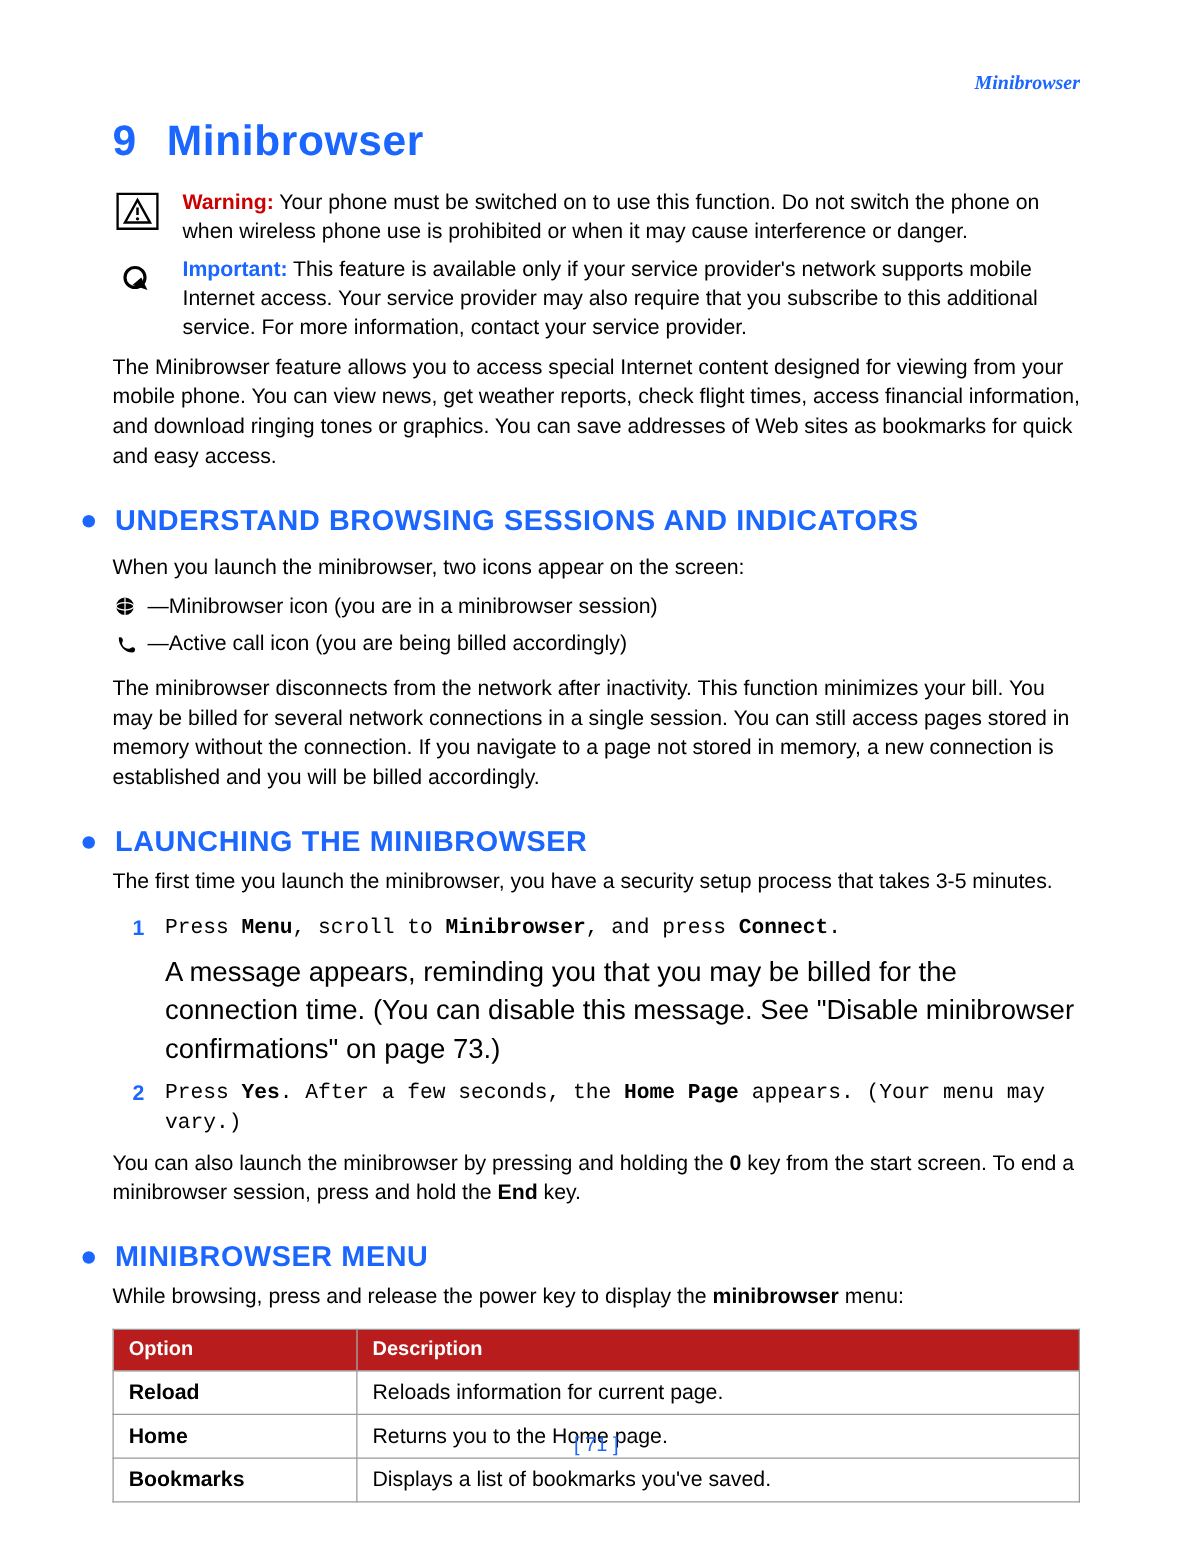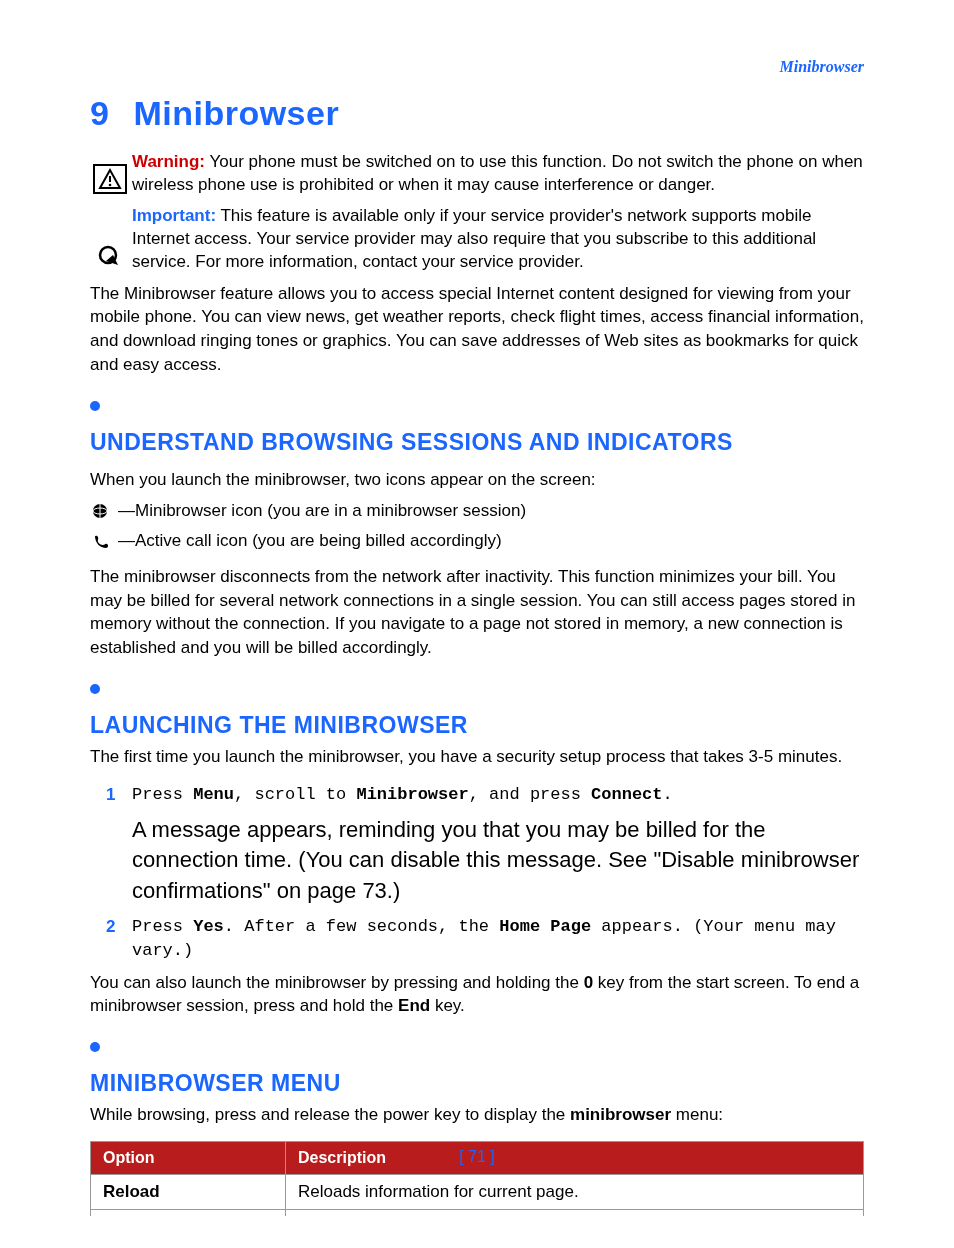--- a/index.html
+++ b/index.html
@@ -32,22 +32,22 @@
     letter-spacing: 0.5px;
     margin: 10px 0 18px 0;
   }
   .chapter-number {
     color: #1a66ff;
     display: inline-block;
     margin-right: 24px;
   }
   .note-row {
     display: flex;
-    align-items: flex-end;
-    gap: 2px;
+    align-items: flex-start;
+    gap: 16px;
     margin: 4px 0 8px 0;
   }
   .note-icon {
     flex: 0 0 40px;
     height: 36px;
     display: flex;
     align-items: center;
     justify-content: center;
   }
   .note-text {
@@ -70,21 +70,20 @@
   .section-head {
     color: #1a66ff;
     font-weight: 700;
     font-size: 23px;
     text-transform: uppercase;
     letter-spacing: 0.5px;
     margin: 26px 0 6px 0;
     display: flex;
     align-items: baseline;
     gap: 16px;
-    flex-direction: column;
   }
   .section-bullet {
     width: 10px;
     height: 10px;
     background: #1a66ff;
     border-radius: 50%;
     display: inline-block;
     margin-left: -24px;
     position: relative;
     top: -2px;

